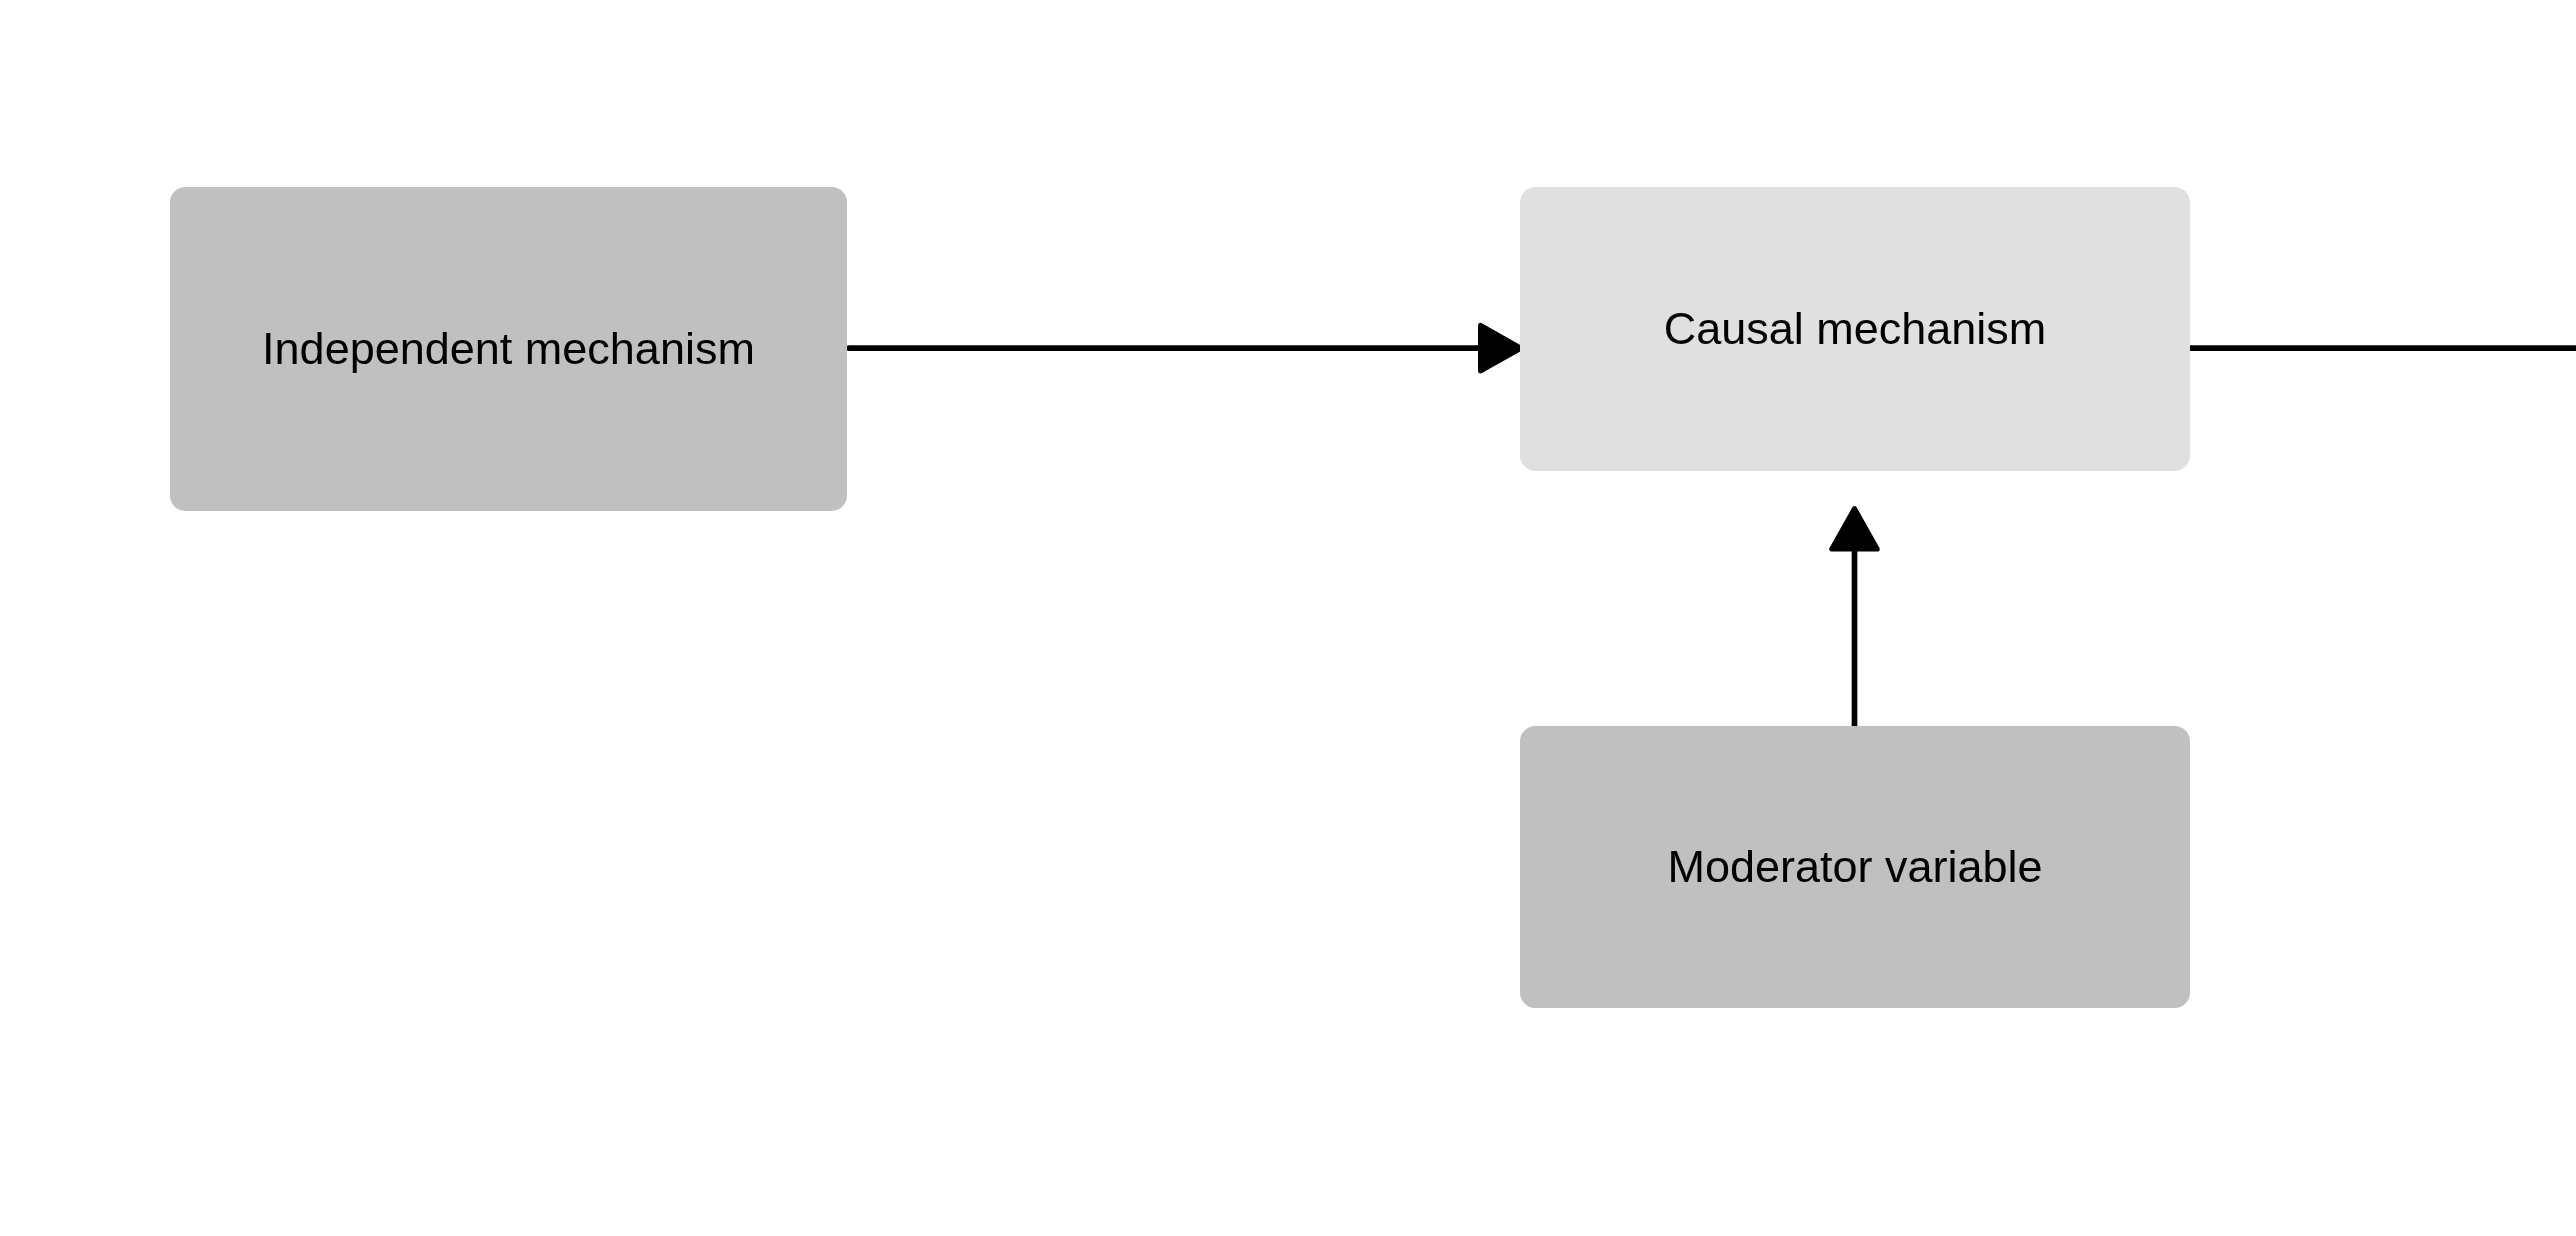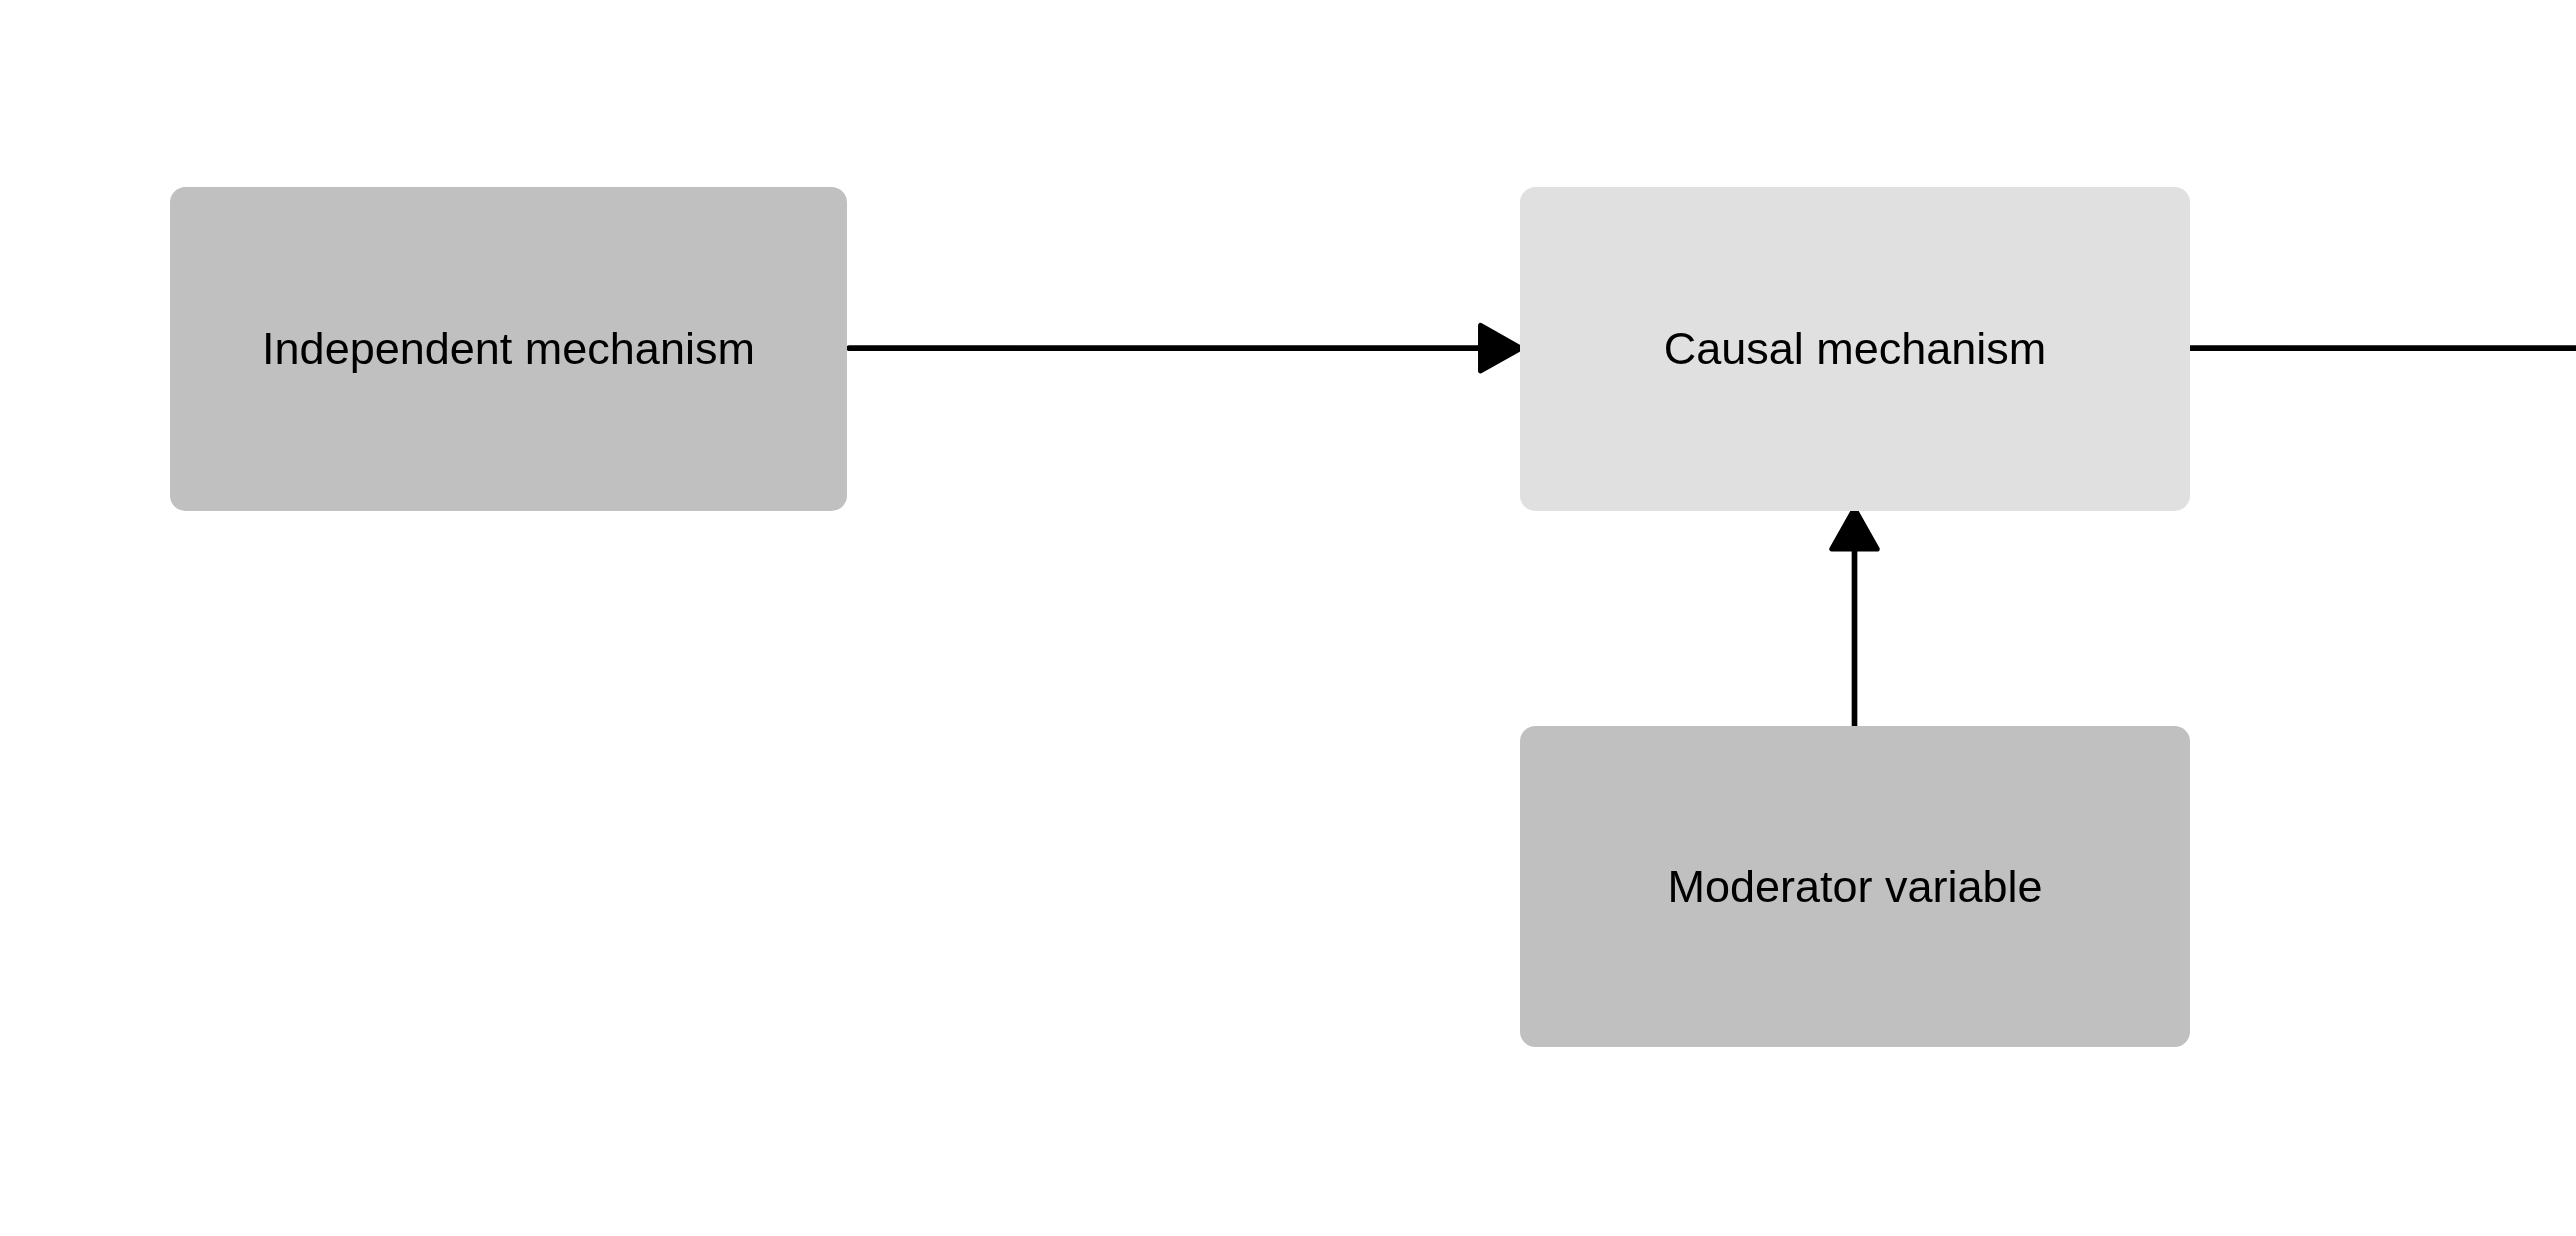--- a/index.html
+++ b/index.html
@@ -24,22 +24,22 @@
     box-sizing: border-box;
   }
   .node .label {
     font-size: 45px;
     line-height: 1.2;
     color: #000000;
     text-align: center;
     white-space: nowrap;
   }
   #node-independent { left: 170px;  top: 187px;  width: 677px; height: 324px; }
-  #node-mechanism   { left: 1520px; top: 187px;  width: 670px; height: 324px; }
-  #node-moderator   { left: 1520px; top: 726px; width: 670px; height: 321px; }
+  #node-mechanism   { left: 1520px; top: 187px;  width: 670px; height: 284px; }
+  #node-moderator   { left: 1520px; top: 726px; width: 670px; height: 282px; }
   #edges {
     position: absolute;
     left: 0; top: 0;
     width: 3709px;
     height: 1236px;
     pointer-events: none;
   }
   .edge-line {
     fill: none;
     stroke-width: 11px;

